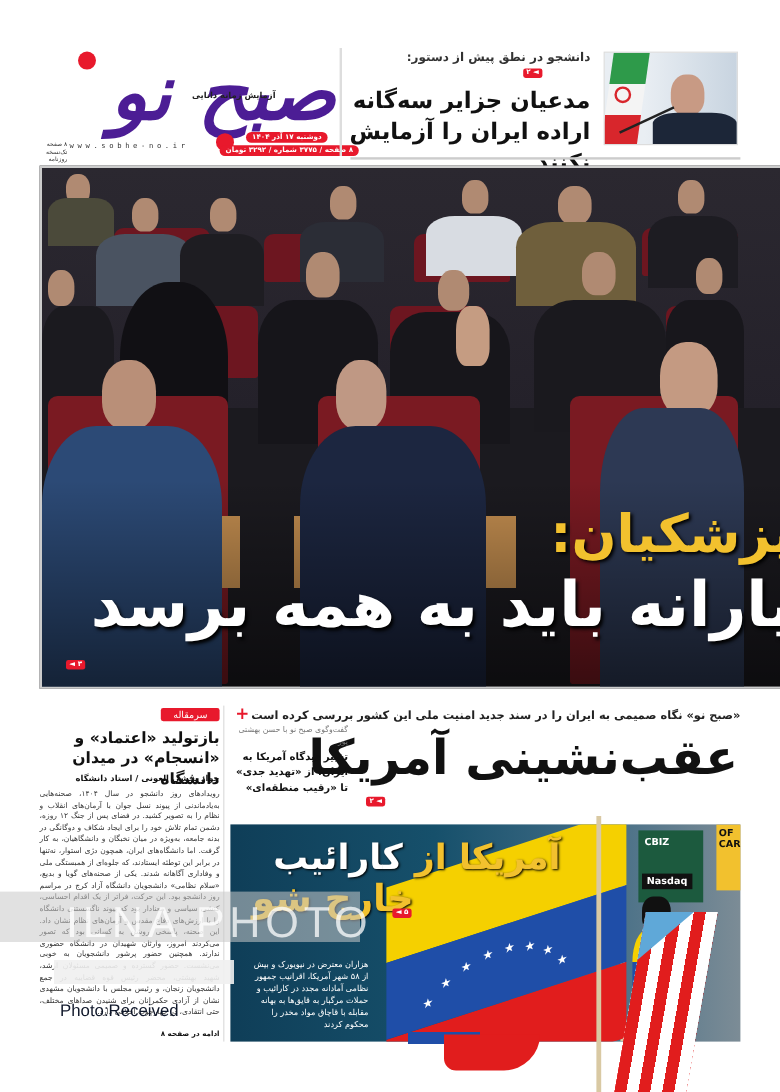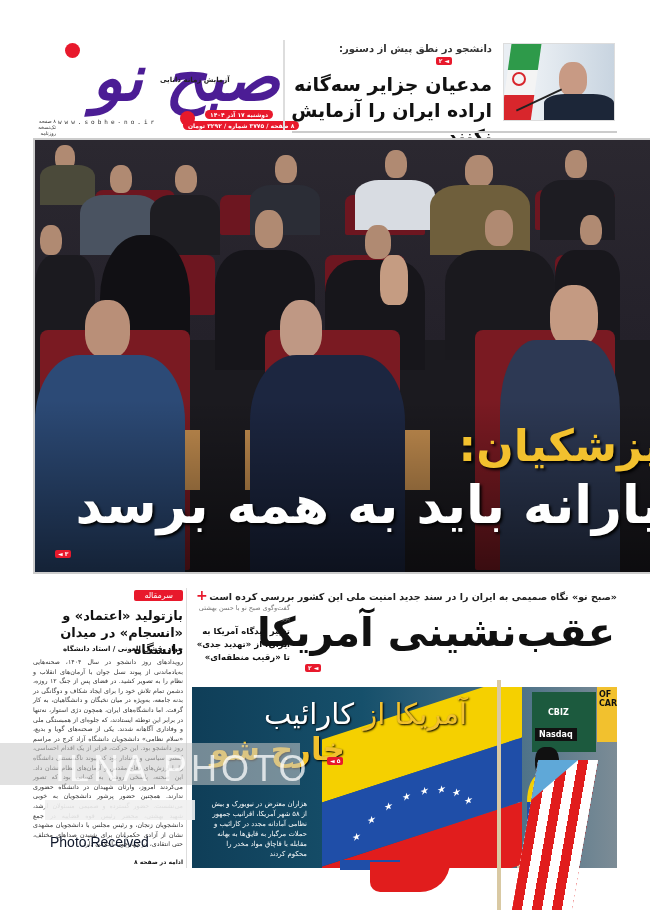--- a/index.html
+++ b/index.html
@@ -52,25 +52,25 @@
   .iv-intro { position: absolute; right: 10px; top: 18px; font-size: 6.5px; color: #777; line-height: 10px; width: 100px; }
   .iv-title { position: absolute; right: 10px; top: 40px; font-size: 8.5px; font-weight: bold; color: #111; line-height: 13px; width: 100px; }
 
   
   .carib-photo { position: absolute; left: 192px; top: 687px; width: 425px; height: 181px; overflow: hidden; background: linear-gradient(90deg, #0f3e58 0%, #16506b 40%, #3e6a84 70%, #7c8c96 100%); }
   .flag { position: absolute; left: 130px; top: 20px; width: 200px; height: 190px; transform: skewY(-18deg); }
   .flag .y { height: 33%; background: #f5d000; }
   .flag .b { height: 34%; background: #1f4ea8; position: relative; }
   .flag .r { height: 33%; background: #e11d1d; }
   .star { position: absolute; color: #fff; font-size: 10px; }
-  .carib-head { position: absolute; right: 150px; top: 10px; font-size: 29px; font-weight: normal; color: #fff; direction: rtl; text-shadow: 1px 1px 2px #000; white-space: nowrap; margin-left: 40px; }
+  .carib-head { position: absolute; right: 150px; top: 10px; font-size: 29px; font-weight: bold; color: #fff; direction: rtl; text-shadow: 1px 1px 2px #000; white-space: nowrap; margin-left: 40px; }
   .carib-head .gold { color: #f2c12e; }
   .carib-sub { position: absolute; left: 18px; top: 44px; font-size: 31px; font-weight: bold; color: #f2c12e; direction: rtl; text-shadow: 1px 1px 2px #000; }
   .carib-cap { position: absolute; left: 15px; top: 112px; width: 100px; font-size: 6.8px; color: #fff; direction: rtl; text-align: right; line-height: 10px; }
-  .nasdaq { position: absolute; left: 340px; top: 5px; width: 64px; height: 60px; background: #1c5a3e; color: #fff; font-size: 8px; padding: 16px; font-weight: bold; }
+  .nasdaq { position: absolute; left: 340px; top: 5px; width: 54px; height: 60px; background: #1c5a3e; color: #fff; font-size: 8px; padding: 5px; font-weight: bold; }
   .nasdaq .n2 { position: absolute; left: 3px; top: 36px; background: #111; padding: 2px 4px; font-size: 8px; }
   .sign { position: absolute; left: 405px; top: 0; width: 30px; height: 55px; background: #f2c12e; color: #111; font-size: 8px; font-weight: bold; padding: 3px 2px; line-height: 9px; }
   .protester { position: absolute; left: 335px; top: 60px; width: 40px; height: 120px; }
   .pole { position: absolute; width: 4px; background: #d9c9a3; }
 
   
   .pr-flag { position: absolute; left: 525px; top: 760px; width: 60px; height: 150px; transform: skewX(-10deg); background: repeating-linear-gradient(90deg, #e11d1d 0 10px, #ffffff 10px 20px); }
   .pr-flag .tri { position: absolute; left: 0; top: 0; width: 0; height: 0; border-top: 40px solid #5fa8d8; border-right: 40px solid transparent; }
   .ven-overflow { position: absolute; left: 370px; top: 862px; width: 80px; height: 30px; background: #e11d1d; border-radius: 0 0 30px 10px; }
   .ven-overflow2 { position: absolute; left: 340px; top: 860px; width: 60px; height: 10px; background: #1f4ea8; }

